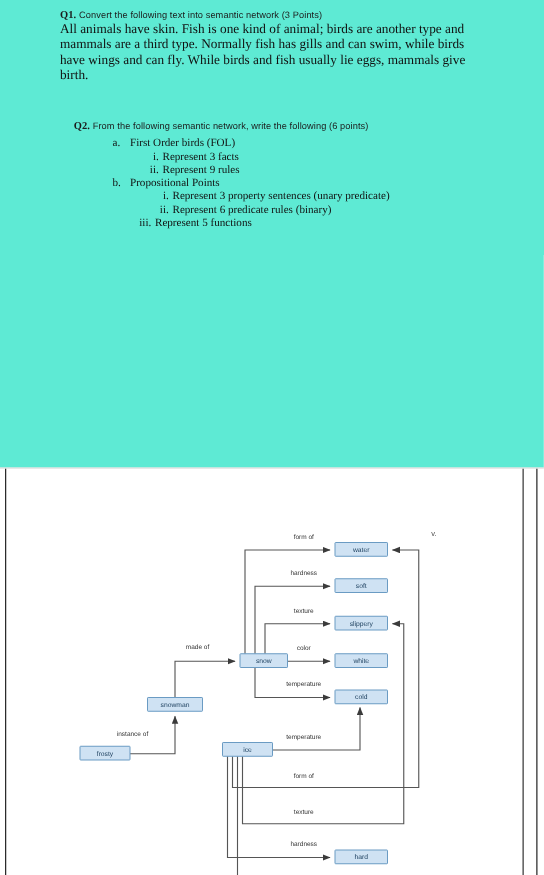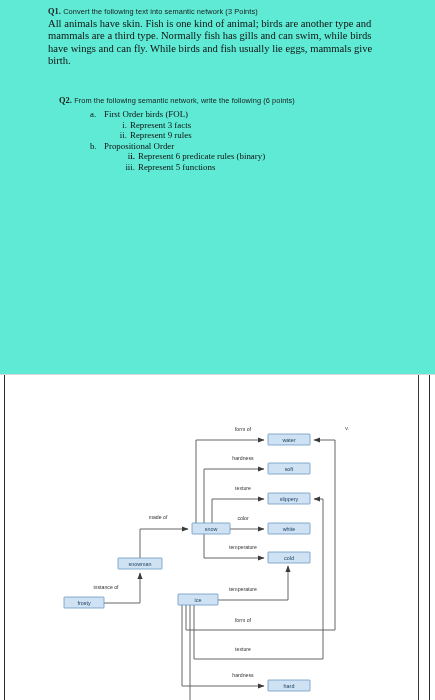--- a/index.html
+++ b/index.html
@@ -149,30 +149,31 @@
     <div class="lvl-i">
       <span class="mark">i.</span>
       <span>Represent 3 facts</span>
     </div>
     <div class="lvl-i">
       <span class="mark">ii.</span>
       <span>Represent 9 rules</span>
     </div>
     <div class="lvl-a">
       <span class="mark">b.</span>
-      <span>Propositional Order</span>
+      <span>Propositional Points</span>
     </div>
     <div class="lvl-i" style="margin-left:30px">
       <span class="mark">i.</span>
+      <span>Represent 3 property sentences (unary predicate)</span>
     </div>
     <div class="lvl-i" style="margin-left:30px">
       <span class="mark">ii.</span>
       <span>Represent 6 predicate rules (binary)</span>
     </div>
-    <div class="lvl-i" style="margin-left:30px">
+    <div class="lvl-i" style="margin-left:16px">
       <span class="mark">iii.</span>
       <span>Represent 5 functions</span>
     </div>
   </div>
 </div>
 
 <div id="page-sep"></div>
 
 <div id="doc-bottom">
   <div class="scan-edge" id="scan-edge-left"></div>

